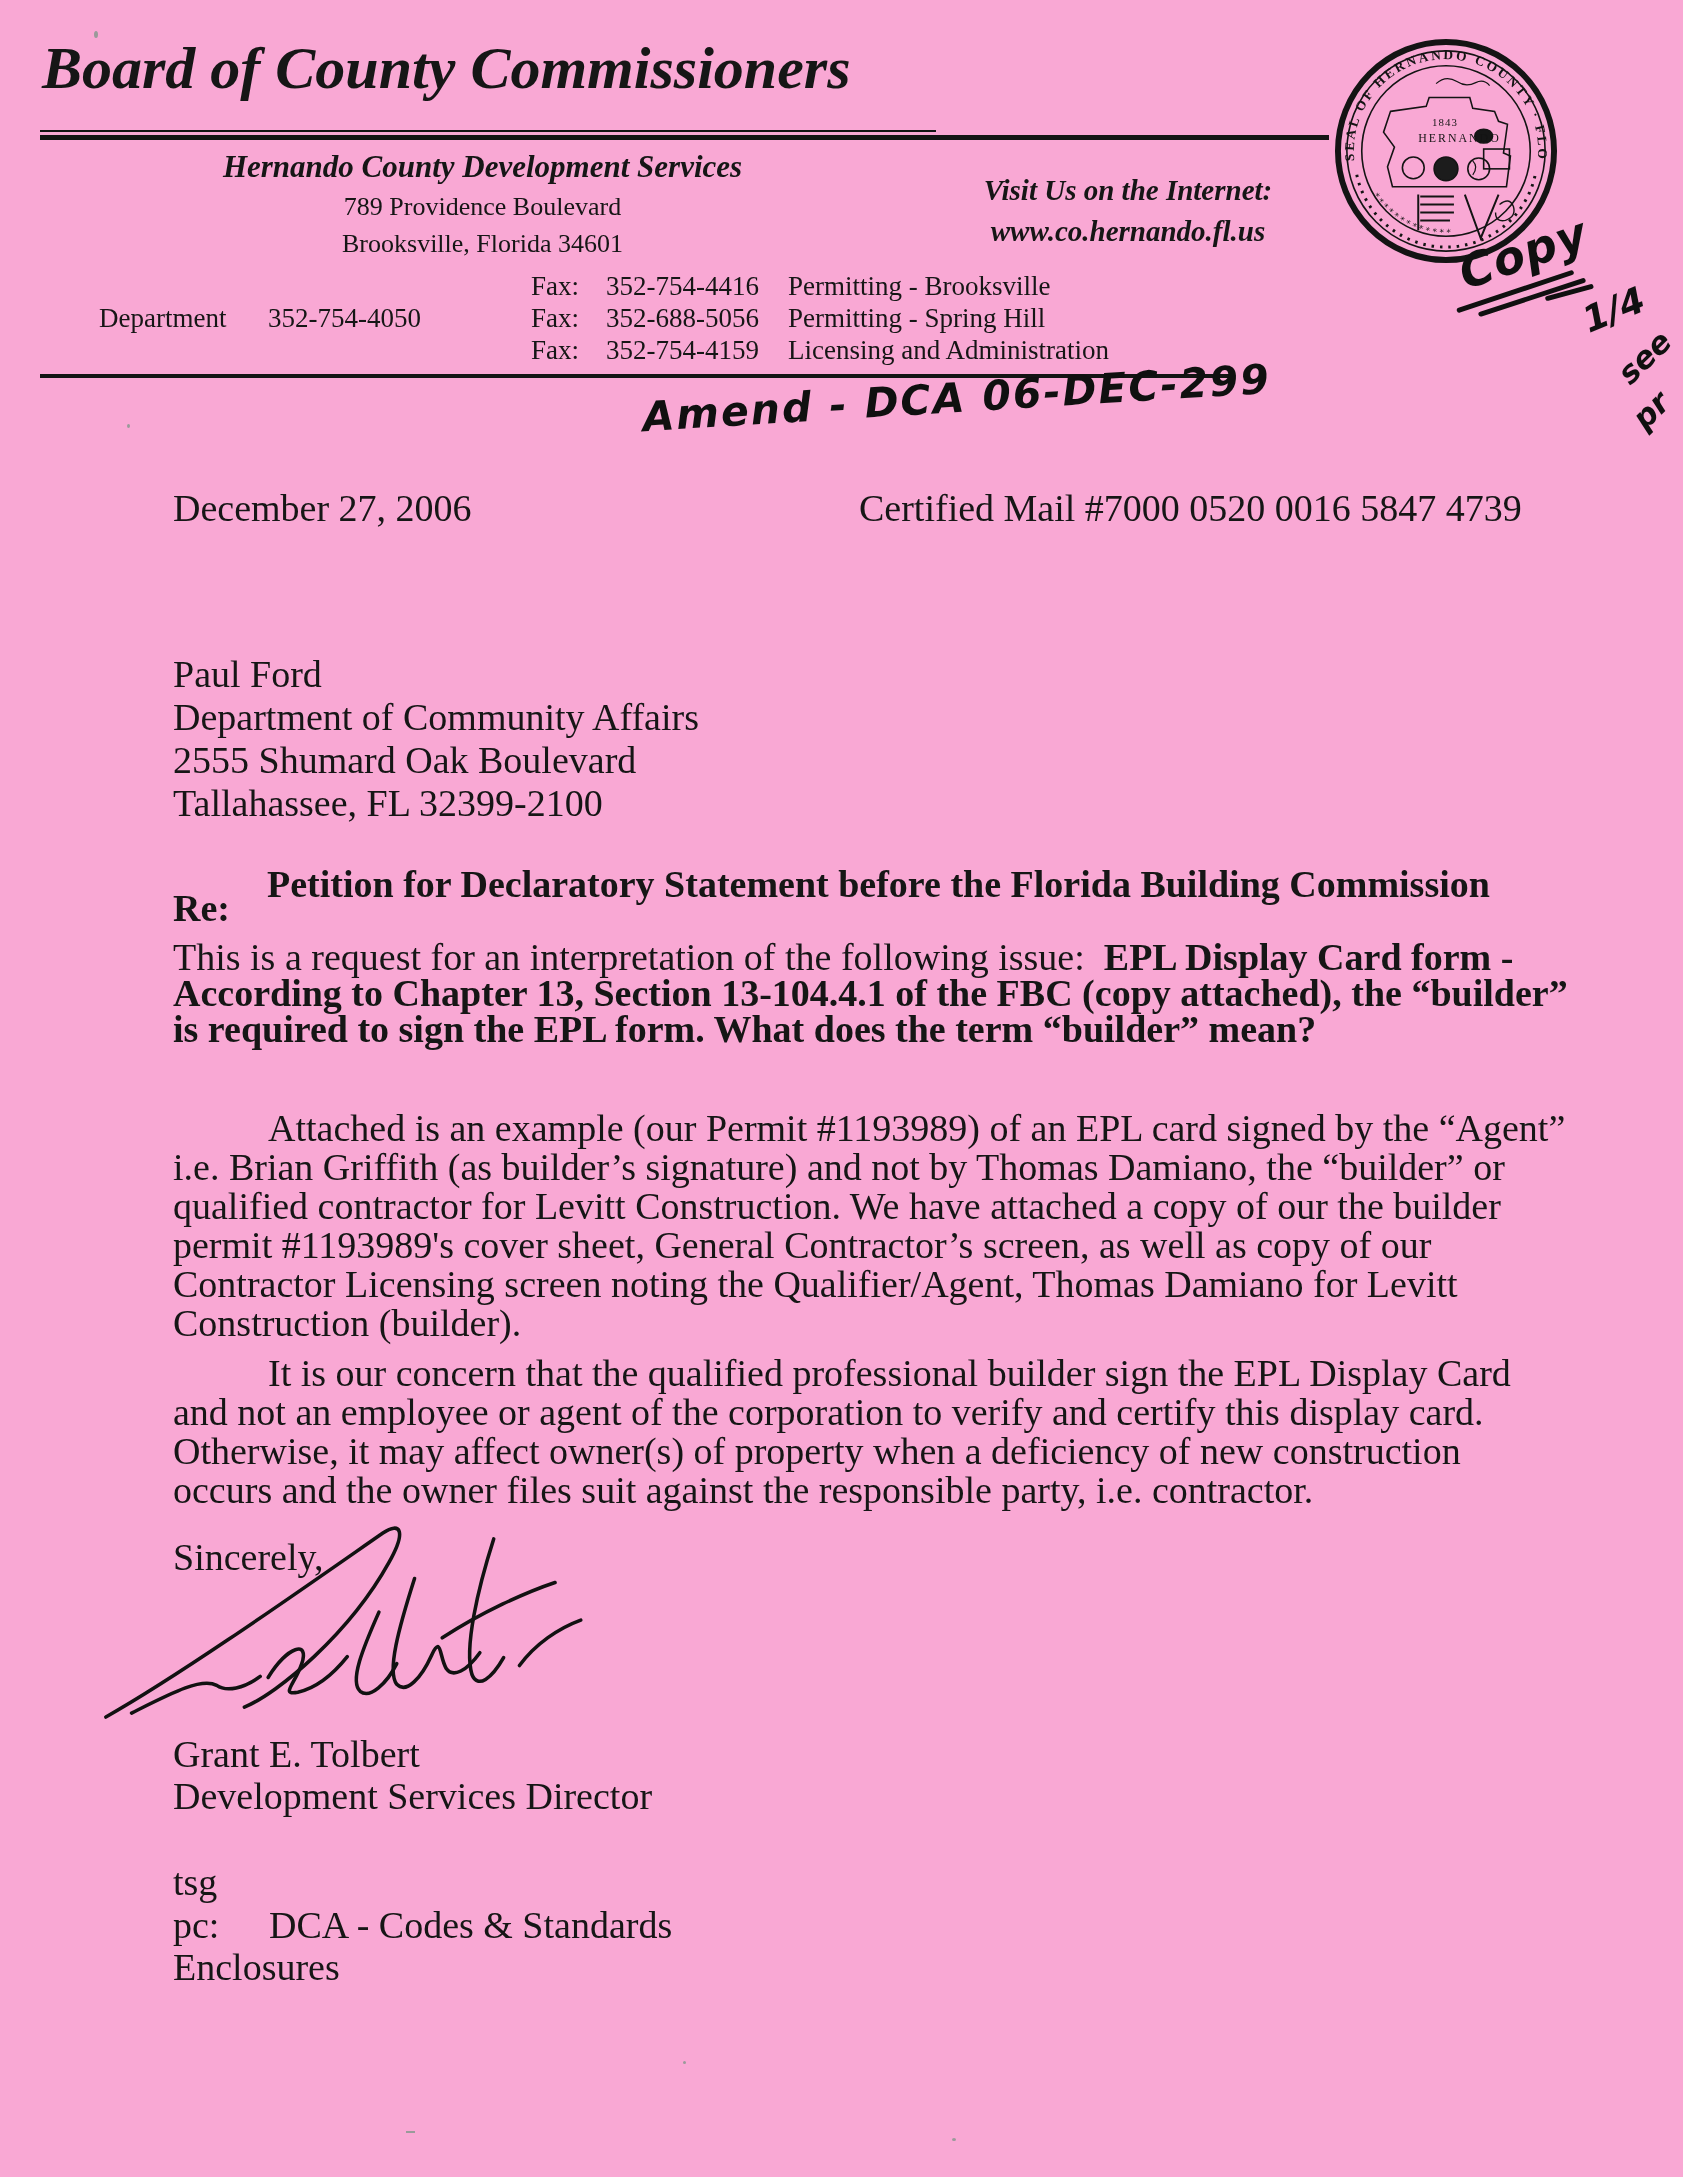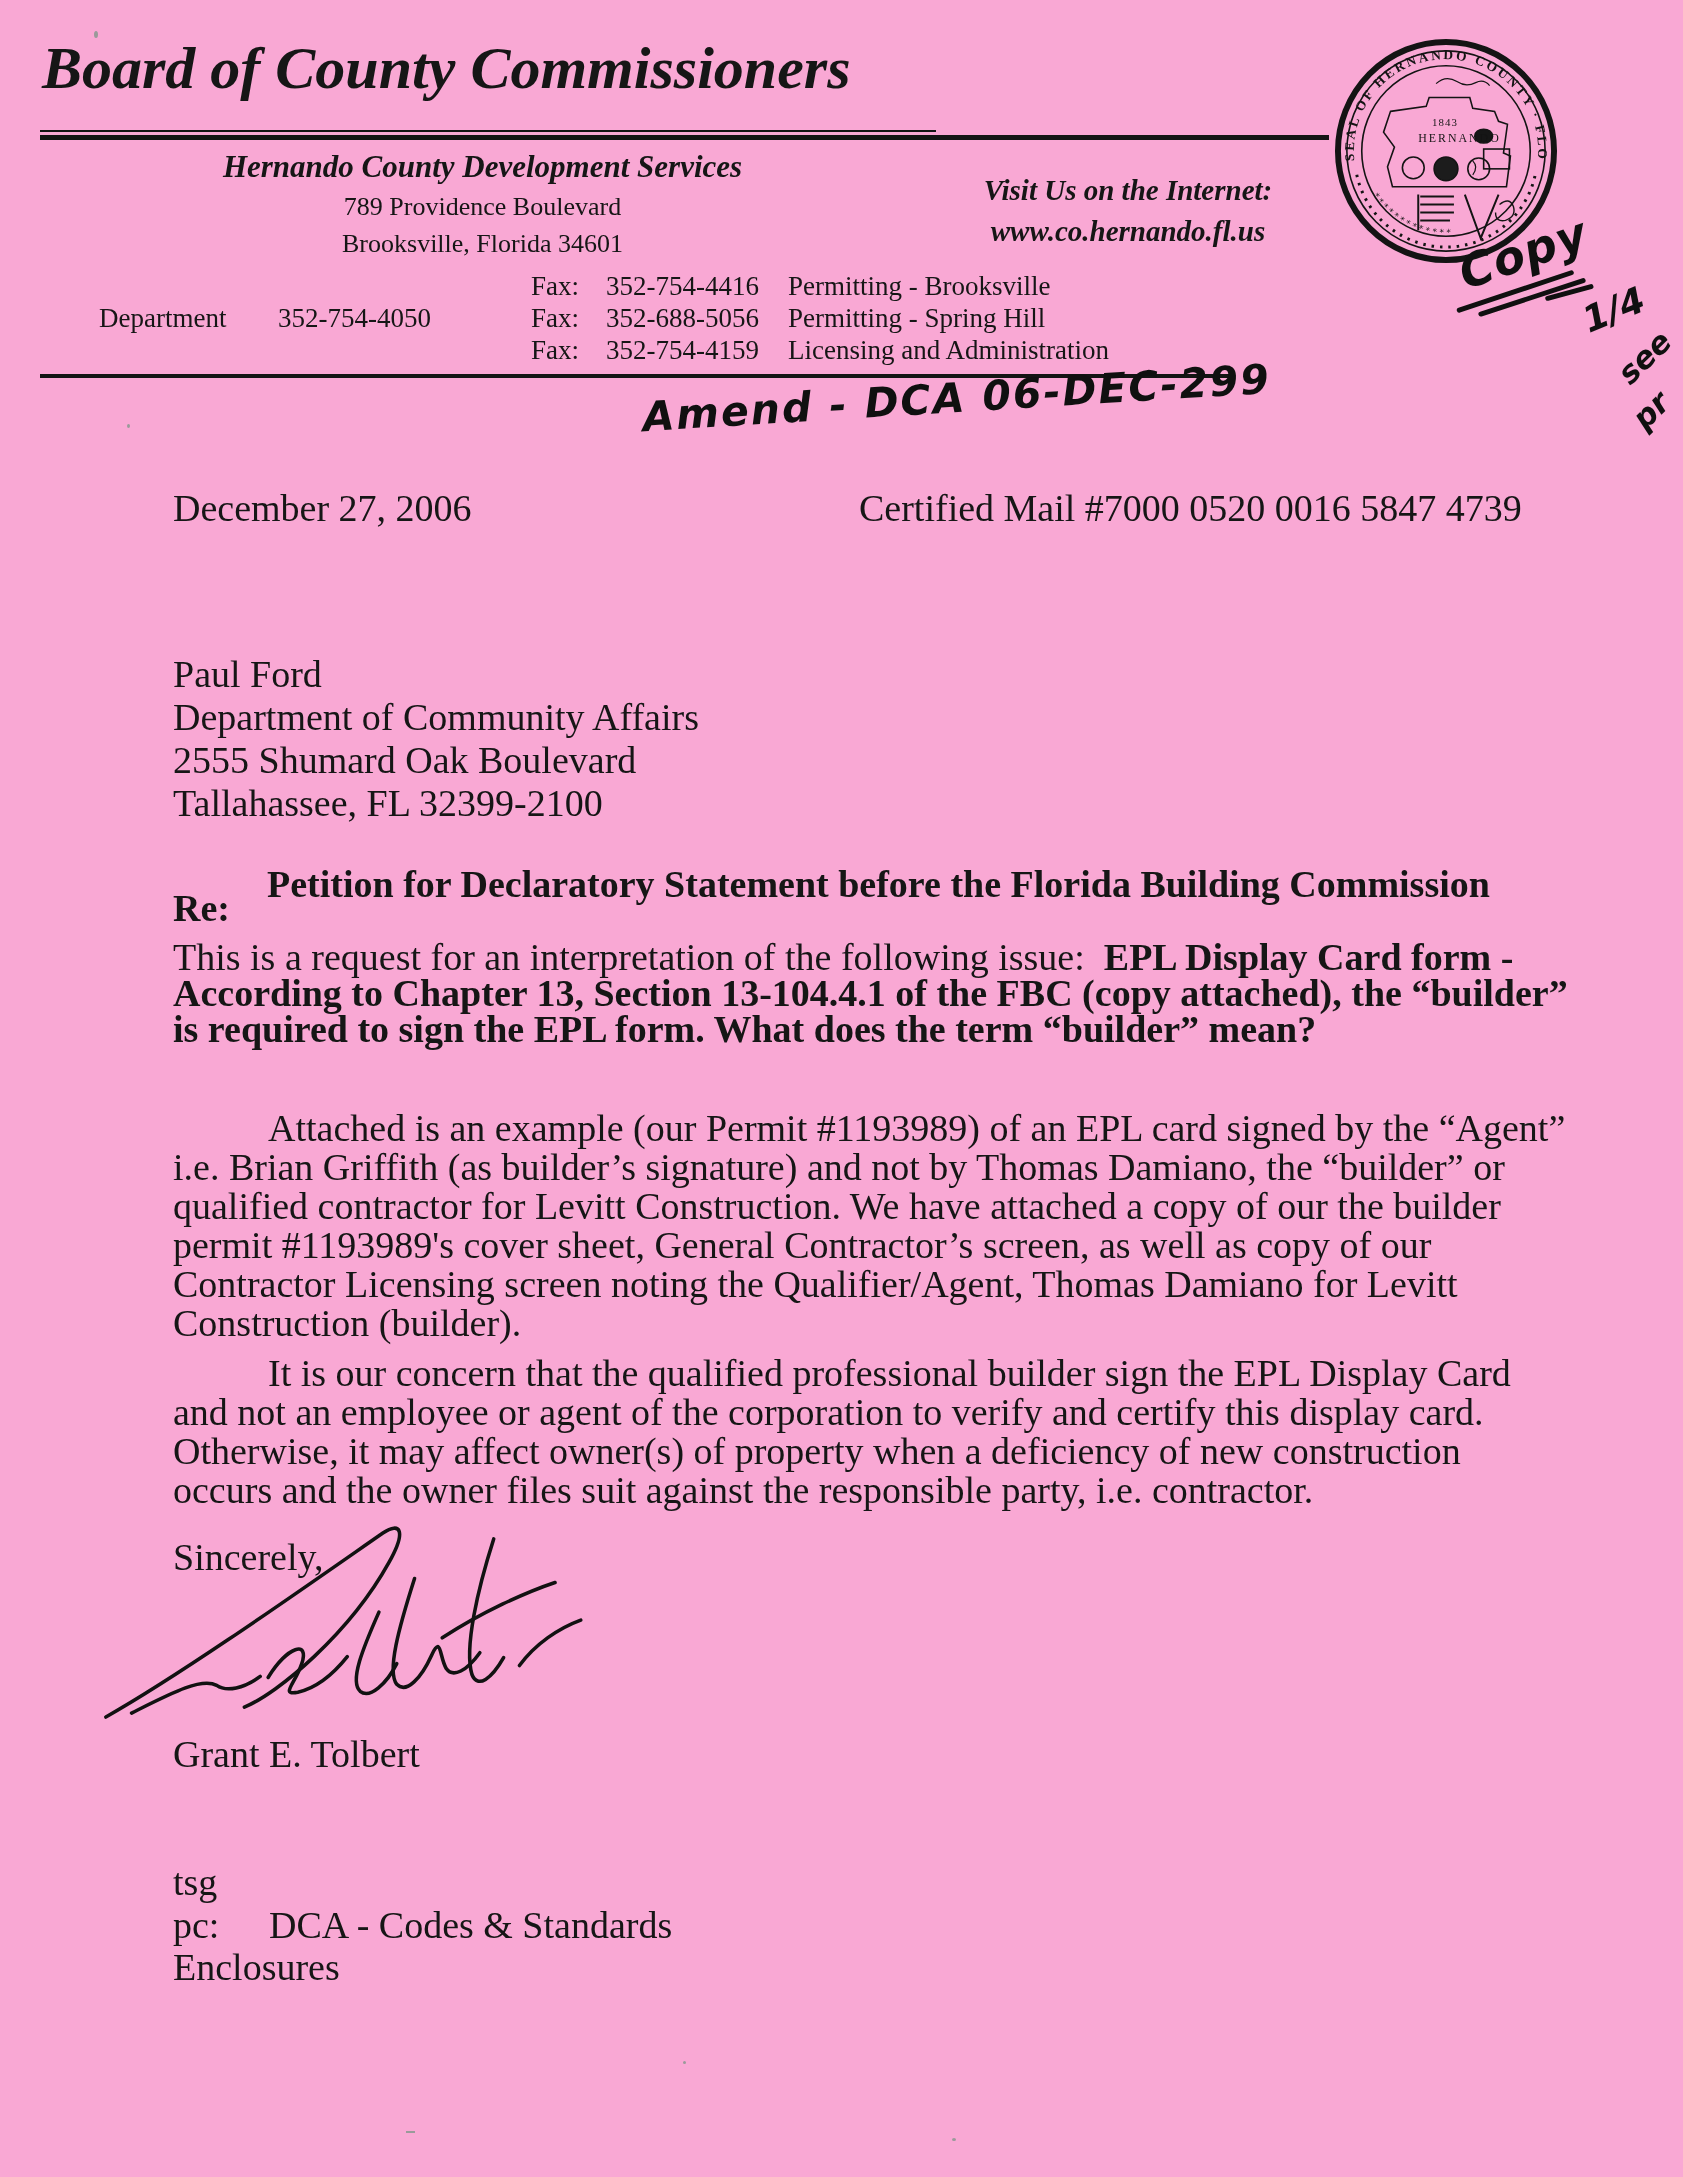--- a/index.html
+++ b/index.html
@@ -123,21 +123,21 @@
     <div class="dept-name">Hernando County Development Services</div>
     <div class="dept-addr">789 Providence Boulevard</div>
     <div class="dept-addr">Brooksville, Florida 34601</div>
   </div>
   <div class="abs visit-block">
     <div class="visit-line">Visit Us on the Internet:</div>
     <div class="visit-line" style="margin-top:8px;">www.co.hernando.fl.us</div>
   </div>
 
   <div class="abs contact" style="left:99px;top:303px;">Department</div>
-  <div class="abs contact" style="left:278px;top:303px;">352-754-4050</div>
+  <div class="abs contact" style="left:268px;top:303px;">352-754-4050</div>
 
   <div class="abs contact" style="left:531px;top:271px;">Fax:</div>
   <div class="abs contact" style="left:606px;top:271px;">352-754-4416</div>
   <div class="abs contact" style="left:788px;top:271px;">Permitting - Brooksville</div>
 
   <div class="abs contact" style="left:531px;top:303px;">Fax:</div>
   <div class="abs contact" style="left:606px;top:303px;">352-688-5056</div>
   <div class="abs contact" style="left:788px;top:303px;">Permitting - Spring Hill</div>
 
   <div class="abs contact" style="left:531px;top:335px;">Fax:</div>
@@ -176,20 +176,21 @@
       <path d="M176,162 C196,130 218,124 210,148 C203,169 188,180 206,177 C228,172 244,156 256,141"></path>
       <path d="M288,96 C272,132 258,166 269,176 C279,184 296,168 306,148"></path>
       <path d="M324,62 C308,112 296,156 306,169 C316,179 331,162 341,140 C351,118 349,141 356,153 C363,163 377,155 390,137"></path>
       <path d="M404,22 C388,72 374,132 382,159 C388,174 402,163 414,142"></path>
       <path d="M352,122 C392,96 436,76 466,66"></path>
       <path d="M430,150 C446,128 470,112 492,104"></path>
     </g>
   </svg>
 
   <div class="abs body-text signer-name">Grant E. Tolbert</div>
+  <div class="abs body-text signer-title">Development Services Director</div>
 
   <div class="abs body-text initials">tsg</div>
   <div class="abs body-text pc-label">pc:</div>
   <div class="abs body-text pc-text">DCA - Codes &amp; Standards</div>
   <div class="abs body-text enclosures">Enclosures</div>
 
   <div class="abs speck" style="left:94px;top:31px;width:4px;height:7px;"></div>
   <div class="abs speck" style="left:127px;top:424px;width:3px;height:4px;"></div>
   <div class="abs speck" style="left:683px;top:2061px;width:3px;height:3px;"></div>
   <div class="abs speck" style="left:406px;top:2131px;width:9px;height:2px;border-radius:0;"></div>

